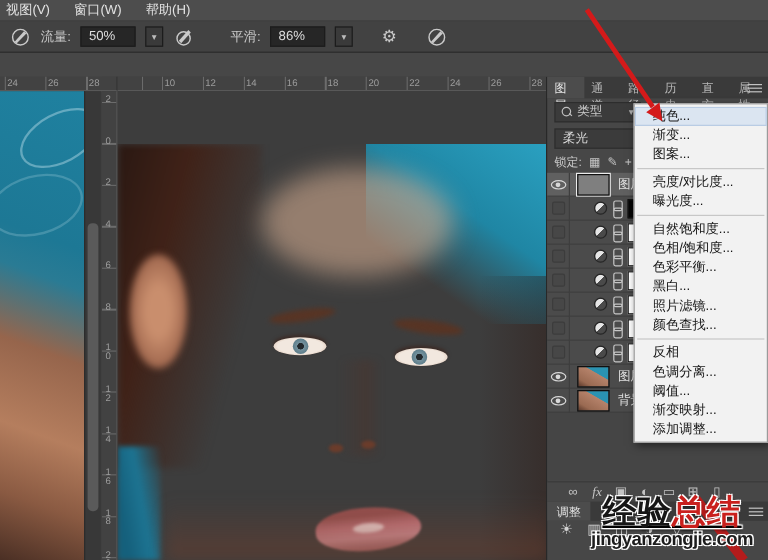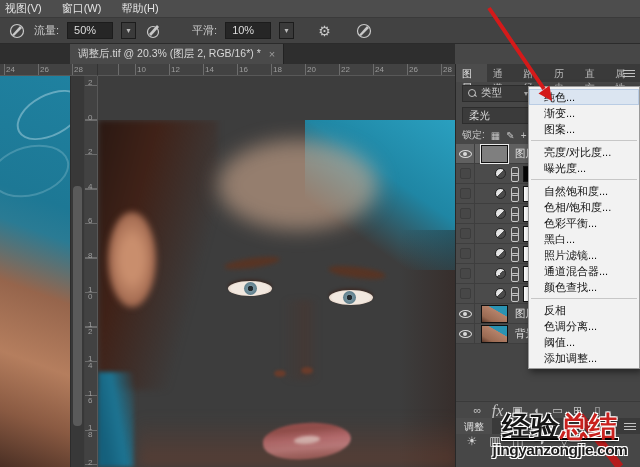--- a/index.html
+++ b/index.html
@@ -142,21 +142,21 @@
                box-shadow:0 0 0 1px #ececec; margin-left:6px; flex:none; }
   .photothumb { width:27px; height:18px; border:1px solid #101010; margin-left:6px; flex:none;
                 background:linear-gradient(210deg,#2a93b2 0%,#2a93b2 34%,#b5826a 36%,#9a6a52 78%,#5a382a 100%); }
   .lname { margin-left:7px; font-size:10.5px; color:#e0e0e0; white-space:nowrap; }
 
   
   .lbottom { position:absolute; left:0; top:337px; width:185px; height:17px; background:#474747;
              border-top:1px solid #3a3a3a; display:flex; align-items:center; gap:5px;
              padding-left:14px; color:#c3c3c3; font-size:11px; }
   .lbottom .bi { width:15px; text-align:center; line-height:15px; font-size:11px; }
-  .bi.fx { font-style:italic; font-family:"Liberation Serif","DejaVu Serif",serif; font-size:16px; }
+  .bi.fx { font-style:italic; font-family:"Liberation Serif","DejaVu Serif",serif; font-size:11px; }
 
   
   .adjpanel { position:absolute; left:0; top:354px; width:185px; height:49px; }
   .adjtabs { position:relative; height:16px; background:#3a3a3a; font-size:10px; color:#e0e0e0; }
   .adjtab { display:inline-block; padding:2px 8px 0 8px; background:#4c4c4c; height:16px; }
   .adjadd { font-size:10.5px; color:#cfcfcf; padding:3px 0 1px 6px; }
   .adjicons { display:flex; gap:7px; padding-left:8px; color:#d2d2d2; font-size:12px; }
   .adjicons .ai { width:16px; height:14px; text-align:center; line-height:14px; }
 
   
@@ -201,39 +201,33 @@
     <span class="valbox">50%</span>
     <span class="chevbox">▾</span>
     <span class="tool-ico">
       <svg width="16" height="16" viewBox="0 0 16 16">
           <circle cx="8" cy="9" r="5.5" fill="none" stroke="#c9c9c9" stroke-width="1.2"></circle>
           <path d="M4 11 L12 2 L14 4 L6 13 Z" fill="#c9c9c9"></path>
         </svg>
     </span>
     <span style="width:14px"></span>
     <span>平滑:</span>
-    <span class="valbox">10%</span>
+    <span class="valbox">86%</span>
     <span class="chevbox">▾</span>
     <span style="width:8px"></span>
     <span class="gear">⚙</span>
     <span style="width:8px"></span>
     <span class="tool-ico">
       <svg width="16" height="16" viewBox="0 0 16 16">
           <circle cx="8" cy="8" r="6.5" fill="none" stroke="#c9c9c9" stroke-width="1.2"></circle>
           <path d="M3 12 L11 3 L13 5 L5 13 Z" fill="#c9c9c9"></path>
         </svg>
     </span>
   </div>
 
-  <div class="tabbar">
-    <div class="doctab">
-      <span>调整后.tif @ 20.3% (图层 2, RGB/16*) *</span>
-      <span class="x">×</span>
-    </div>
-  </div>
 
   <div class="doc-left">
     <div class="ruler-h">
         <span class="rnum" style="left: 6px;">24</span>
         <span class="rnum" style="left: 40px;">26</span>
         <span class="rnum" style="left: 74px;">28</span>
       </div>
     <div class="limg">
       <div class="swirl" style="left:14px;top:18px;width:72px;height:42px;transform:rotate(-28deg);"></div>
       <div class="swirl" style="left:-10px;top:70px;width:80px;height:50px;transform:rotate(-15deg);opacity:.55;"></div>
@@ -439,26 +433,26 @@
       <div class="menu-item">图案...</div>
       <div class="menu-sep"></div>
       <div class="menu-item">亮度/对比度...</div>
       <div class="menu-item">曝光度...</div>
       <div class="menu-sep"></div>
       <div class="menu-item">自然饱和度...</div>
       <div class="menu-item">色相/饱和度...</div>
       <div class="menu-item">色彩平衡...</div>
       <div class="menu-item">黑白...</div>
       <div class="menu-item">照片滤镜...</div>
-      <div class="menu-item">通道混合器...</div>
       <div class="menu-item">颜色查找...</div>
       <div class="menu-sep"></div>
       <div class="menu-item">反相</div>
       <div class="menu-item">色调分离...</div>
       <div class="menu-item">阈值...</div>
+      <div class="menu-item">渐变映射...</div>
       <div class="menu-item">添加调整...</div>
     </div>
 
   <svg class="swoosh-svg" width="640" height="467" viewBox="0 0 640 467">
     <line x1="580" y1="416" x2="620" y2="467" stroke="#c01818" stroke-width="8" opacity="0.9"></line>
   </svg>
   <div class="wm">
     <div class="l1">
       <span class="b">经验</span><span class="r">总结</span>
     </div>

